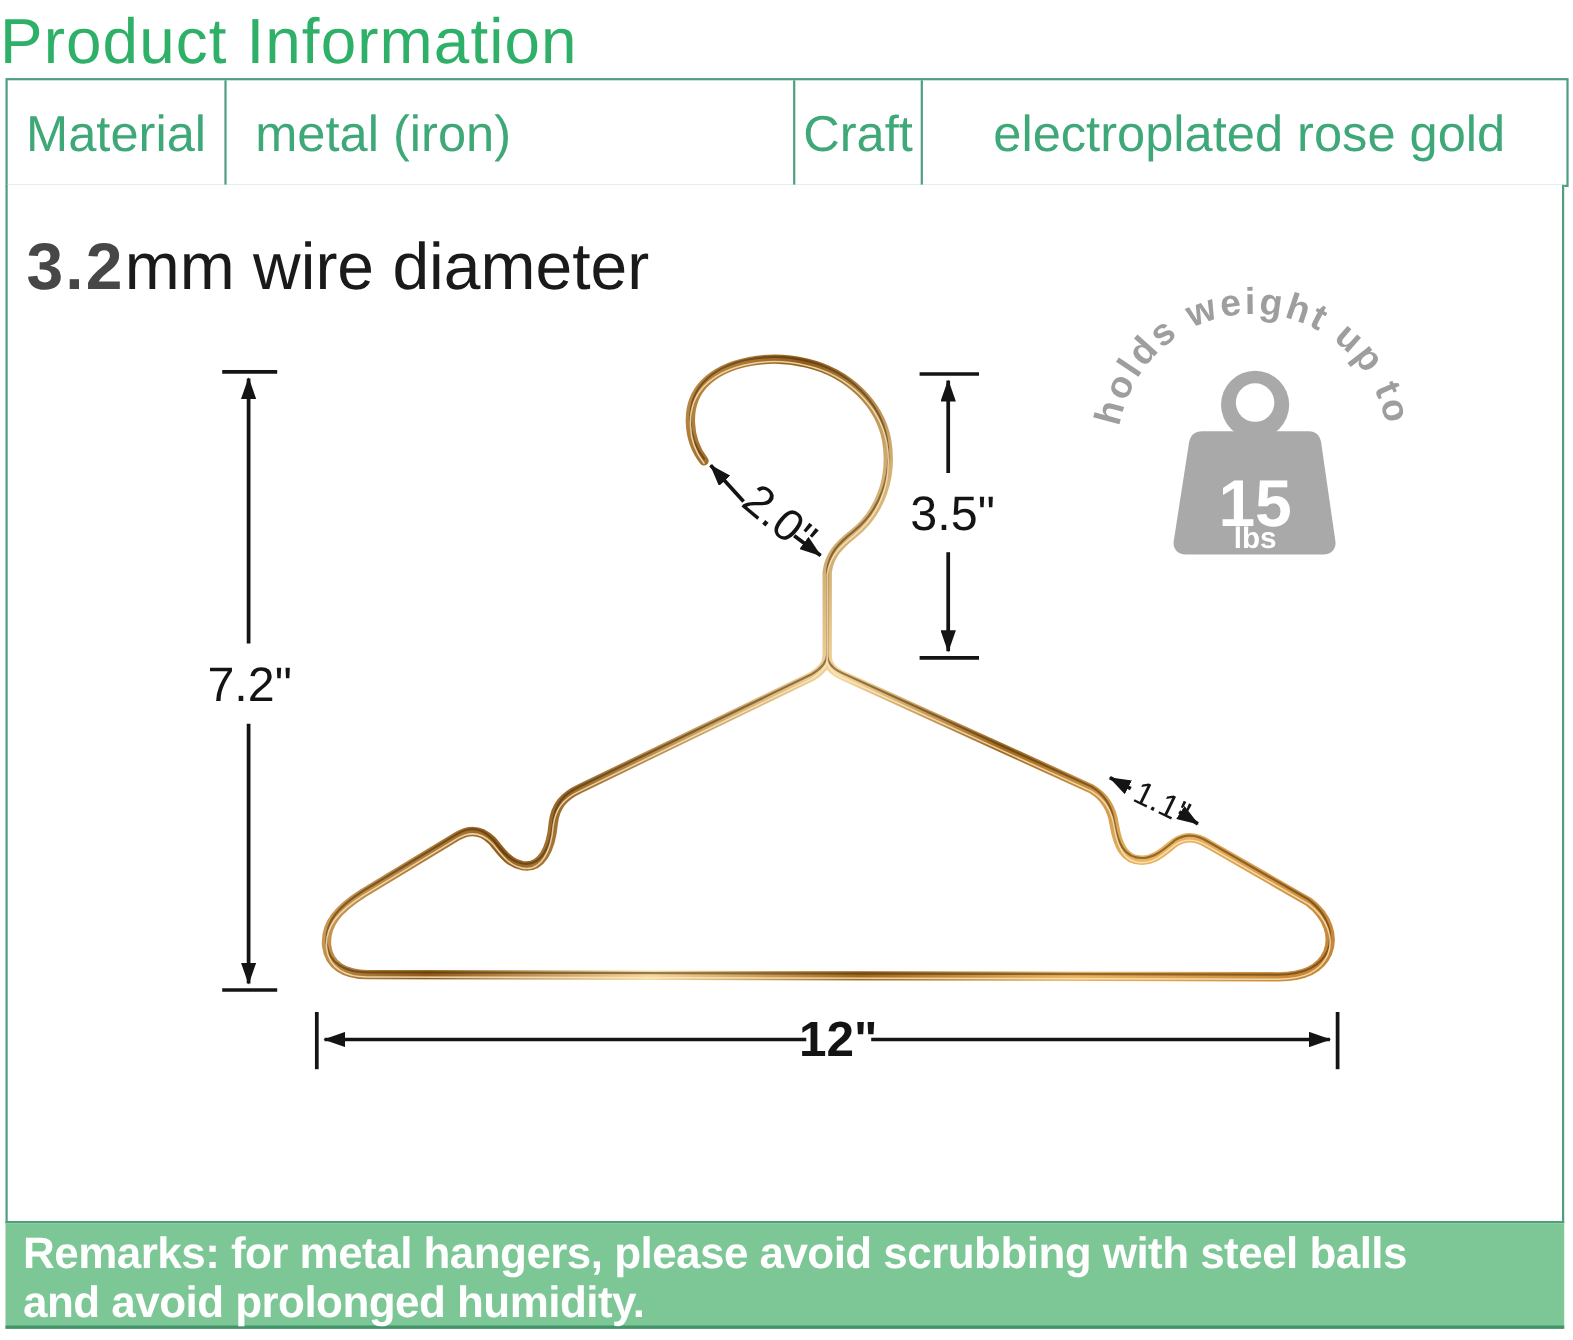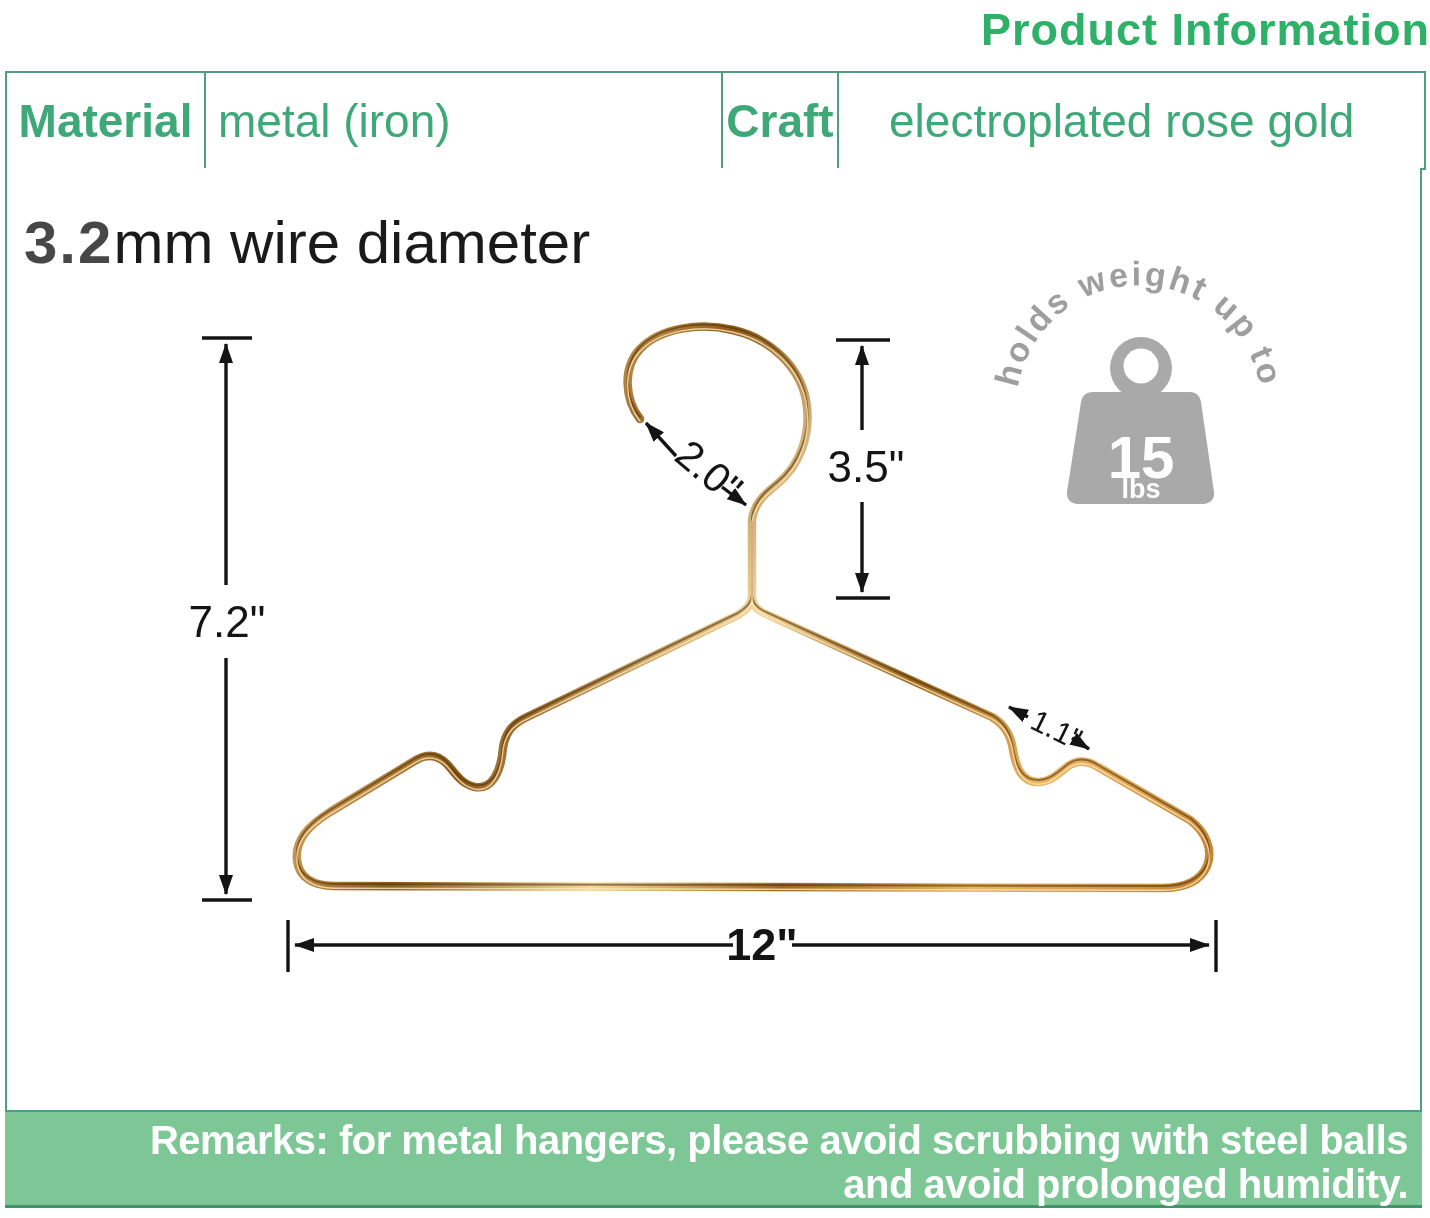--- a/index.html
+++ b/index.html
@@ -1,38 +1,38 @@
 <!DOCTYPE html>
 <html><head>
 <meta charset="utf-8">
 <style>
   html,body{margin:0;padding:0;background:#fff;}
   .page{position:relative;width:1430px;height:1218px;background:#fff;overflow:hidden;
         font-family:"Liberation Sans",sans-serif;}
-  .title{position:absolute;top:0;left:0;width:100%;text-align:right;
-         font-size:45px;font-weight:bold;color:#2fb068;letter-spacing:1px;padding-top:4px;}
+  .title{position:absolute;top:0;left:0;width:100%;text-align:left;
+         font-size:58px;font-weight:normal;color:#2fb068;letter-spacing:1px;padding-top:4px;}
   .spec-table{position:absolute;left:5px;top:71px;width:1417px;height:95px;
               border:2px solid #4f9e7e;display:flex;box-sizing:content-box;background:#fff;}
   .cell{display:flex;align-items:center;font-size:46px;color:#3fa878;
         border-right:2px solid #4f9e7e;box-sizing:border-box;height:100%;}
-  .cell.key{justify-content:center;font-weight:bold;}
-  .cell.val{padding-left:12px;}
+  .cell.key{justify-content:center;}
+  .cell.val{padding-left:26px;}
   .cell.c1{width:199px;}
   .cell.c2{width:517px;}
   .cell.c3{width:116px;}
   .cell.c4{flex:1;border-right:none;margin-left:38px;}
   .diagram-box{position:absolute;left:5px;top:168px;width:1417px;height:944px;
                border:2px solid #4f9e7e;border-top:none;box-sizing:border-box;background:#fff;}
   .wire-note{position:absolute;left:24px;top:208px;font-size:60px;color:#1a1a1a;z-index:3;}
   .wire-note .num{font-weight:bold;color:#474747;letter-spacing:2px;}
   svg.diagram{position:absolute;left:0;top:0;width:1430px;height:1218px;z-index:2;}
   .remarks{position:absolute;left:5px;top:1112px;width:1417px;height:93px;
            background:#7cc795;border-bottom:3px solid #44946b;box-sizing:content-box;
            color:#fff;font-weight:bold;font-size:40px;line-height:1.1;
-           padding:0;z-index:4;text-align:right;}
+           padding:0;z-index:4;}
   .remarks .inner{padding:6px 14px 0 16px;letter-spacing:-0.5px;}
 </style>
 </head>
 <body>
 
 <div class="page">
 
   <div class="title">Product Information</div>
 
   <div class="spec-table">

